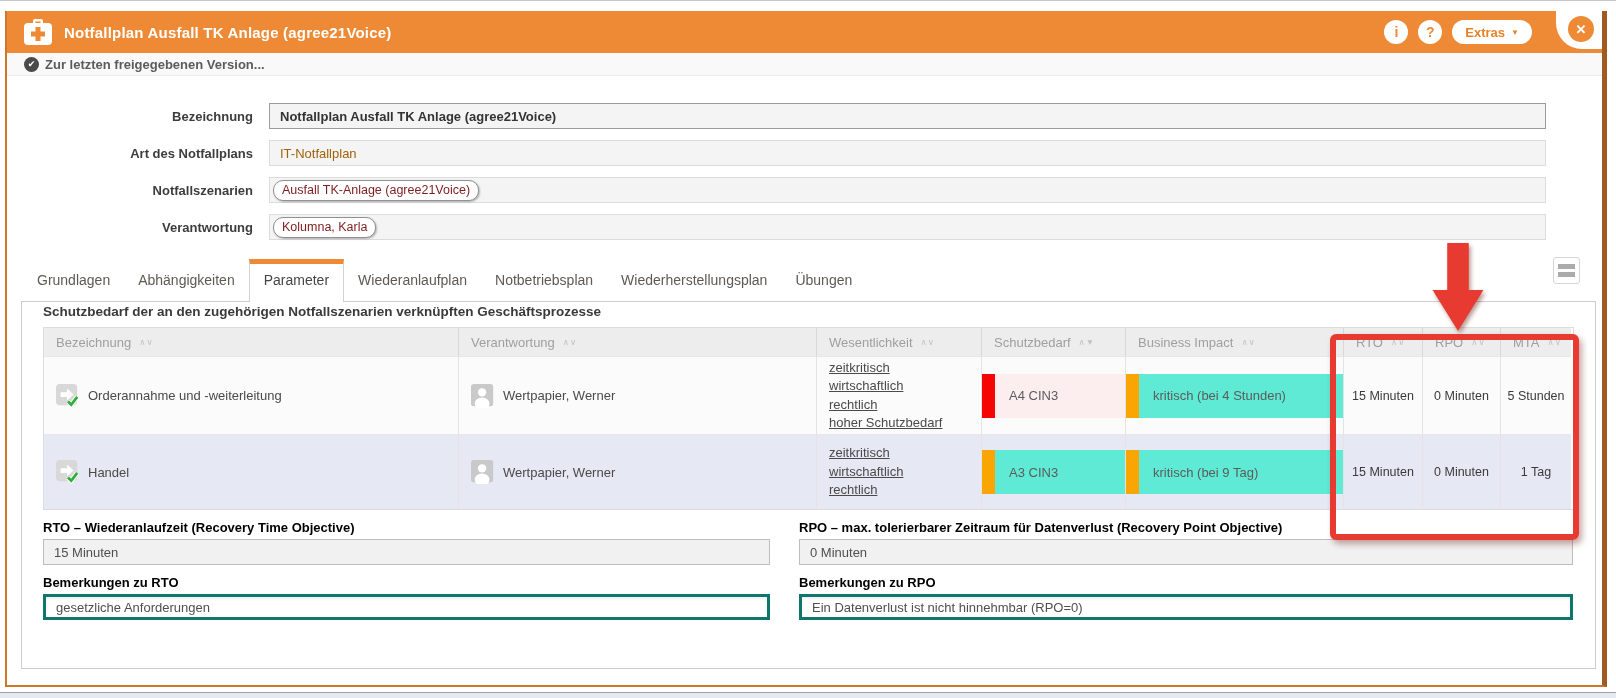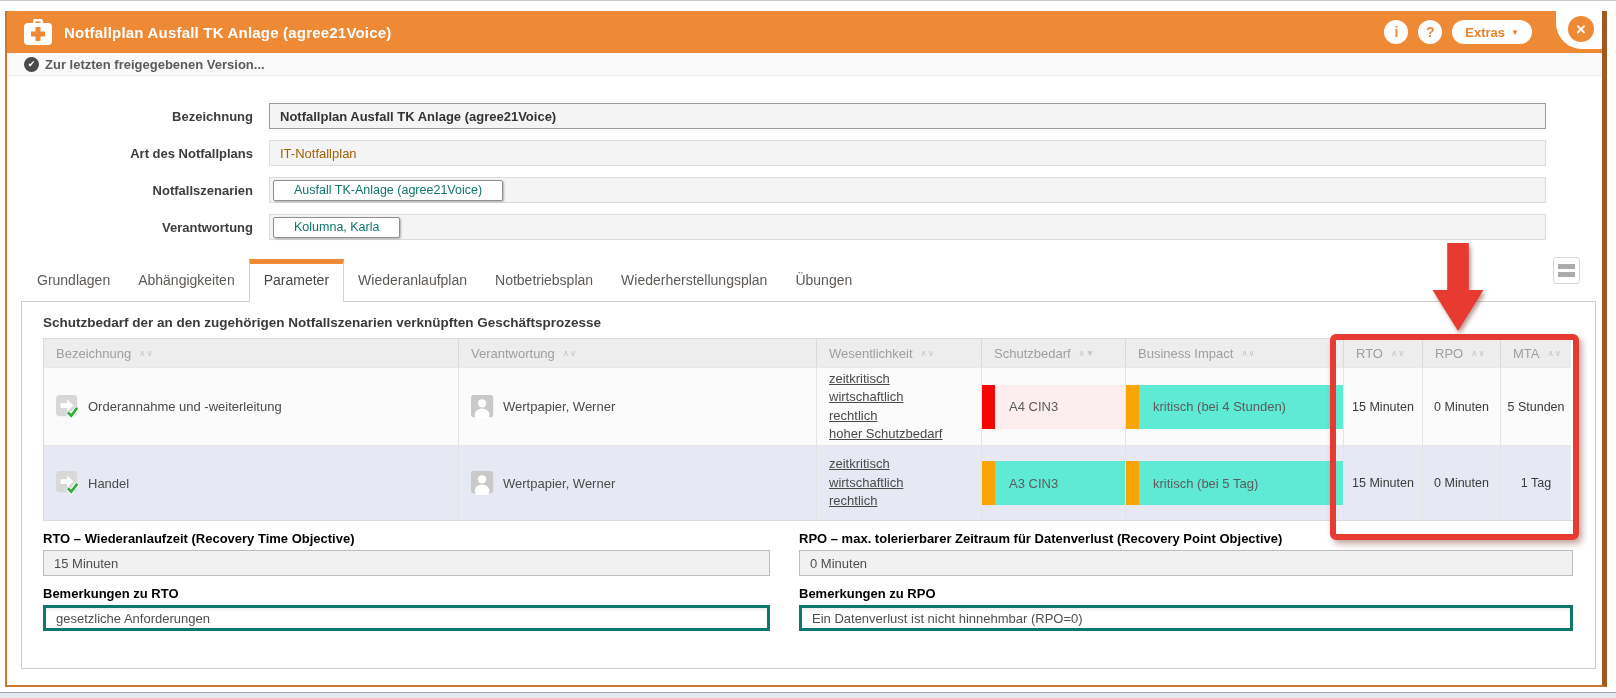--- a/index.html
+++ b/index.html
@@ -33,34 +33,34 @@
   .versionbar .vtext { font-size:13px; font-weight:bold; color:#5b5b5b; cursor:pointer; }
 
   
   .content { padding-top:27px; }
   .frm-row { display:flex; align-items:center; height:26px; margin:0 56px 11px 0; }
   .frm-row .lbl { width:262px; text-align:right; padding-right:16px; font-size:13px; font-weight:bold; color:#3d3d3d; flex:0 0 auto; }
   .fldbase { flex:1; height:26px; font-size:13px; display:flex; align-items:center; padding:0 10px; }
   .f-strong { background:#f4f4f4; border:1px solid #9b9b9b; font-weight:bold; color:#333; }
   .f-muted  { background:#f4f4f4; border:1px solid #dcdcdc; color:#a16207; }
   .f-chipwrap { background:#f4f4f4; border:1px solid #dcdcdc; padding:0 3px; }
-  .chip { background:#fff; border:1px solid #909090; border-radius:2px; box-shadow:1px 1px 2px rgba(0,0,0,.28);
-          padding:2px 20px 3px; font-size:12.5px; color:#0f766e; cursor:pointer; }
+  .chip { background:#fff; border:1px solid #909090; border-radius:10px; box-shadow:1px 1px 2px rgba(0,0,0,.28);
+          padding:2px 8px 3px; font-size:12.5px; color:#7f1d1d; cursor:pointer; }
 
   
   .tabs-row { position:relative; display:flex; align-items:flex-end; margin:15px 0 0 16px; height:46px; }
   .tab { padding:10px 14px 13px; font-size:14px; color:#5e5955; cursor:pointer; white-space:nowrap; }
   .tab.active { background:#fff; border:1px solid #d2d2d2; border-bottom:none; border-top:5px solid #ee8a35;
                 padding:8px 14px 14px; margin-bottom:-1px; z-index:3; color:#454545; }
   .view-toggle { position:absolute; right:22px; top:2px; width:27px; height:27px; background:#fff; border:1px solid #d6d6d6;
                  border-radius:3px; display:flex; flex-direction:column; justify-content:center; gap:3px; align-items:center; cursor:pointer; }
   .view-toggle .bar { width:17px; height:5px; background:#ababab; }
 
   
-  .panel { margin:0 6px 0 14px; border:1px solid #cdcdcd; background:#fff; height:368px; padding:13px 0 0 21px; position:relative; z-index:1; }
+  .panel { margin:0 6px 0 14px; border:1px solid #cdcdcd; background:#fff; height:368px; padding:2px 0 0 21px; position:relative; z-index:1; }
   .section-title { font-size:13.5px; font-weight:bold; color:#3a3a3a; margin-bottom:8px; }
 
   .grid-table { width:1531px; border:1px solid #dcdcdc; }
   .tr { display:grid; grid-template-columns:415px 358px 165px 144px 218px 79px 78px 70px; }
   .th { height:28px; background:#ededed; color:#9f9f9f; font-size:13px; display:flex; align-items:center;
         padding-left:12px; border-right:1px solid #d8d8d8; gap:8px; cursor:pointer; }
   .th:last-child { border-right:none; }
   .sort { font-size:8.5px; color:#c3c3c3; letter-spacing:1px; }
   .td { border-right:1px solid #e4e4e6; border-top:1px solid #e7e7e9; display:flex; align-items:center;
         padding-left:12px; font-size:13px; color:#4a4a4a; background:#fbfbfb; overflow:hidden; }
@@ -275,21 +275,21 @@
                 <div class="bar"></div>
                 <div class="bg">
                     <span>A3 CIN3</span>
                   </div>
               </div>
             </div>
             <div class="td badge-cell">
               <div class="badge sev-orange">
                 <div class="bar"></div>
                 <div class="bg">
-                    <span>kritisch (bei 5 Tag)</span>
+                    <span>kritisch (bei 9 Tag)</span>
                   </div>
               </div>
             </div>
             <div class="td num-cell">15 Minuten</div>
             <div class="td num-cell">0 Minuten</div>
             <div class="td num-cell">1 Tag</div>
           </div>
         </div>
 
         <div class="bottom-grid">

